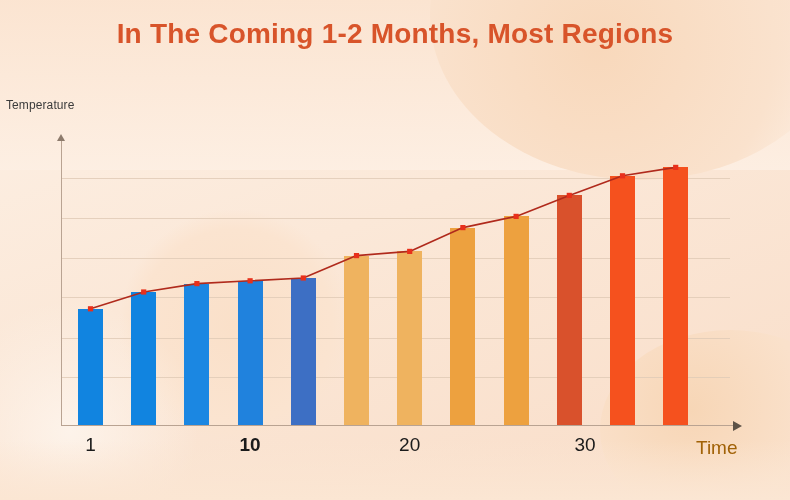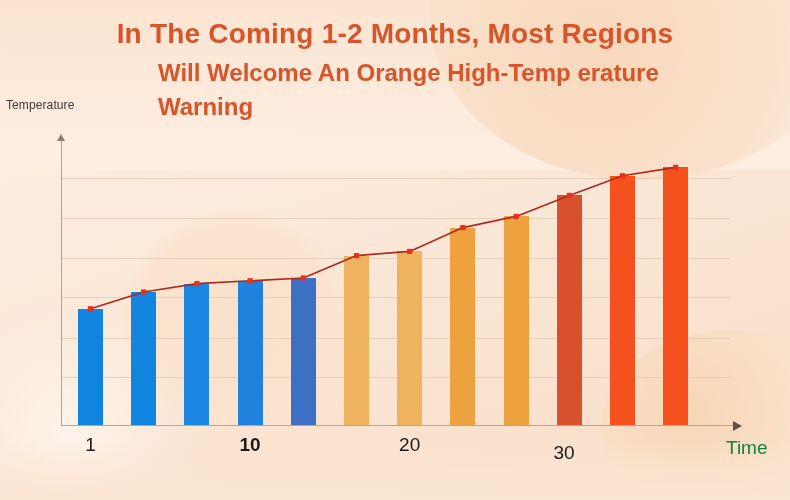--- a/index.html
+++ b/index.html
@@ -40,21 +40,21 @@
     font-size:24px;font-weight:bold;color:#d8542a;line-height:34px;
     text-align:left;
   }
 
   
   .axis-label-y{
     position:absolute;left:6px;top:98px;font-size:12px;color:#3b3b3b;
     letter-spacing:.1px;white-space:nowrap;
   }
   .axis-label-x{
-    position:absolute;left:726px;top:437px;font-size:19px;color:#15803d;
+    position:absolute;left:696px;top:437px;font-size:19px;color:#a16207;
   }
   .plot{position:absolute;left:0;top:0;width:790px;height:500px;}
   .gridline{position:absolute;left:62px;width:668px;height:1px;background:#e0cbb7;opacity:.85;}
   .axis-y{position:absolute;left:61px;top:140px;width:1px;height:286px;background:#b9a392;}
   .axis-x{position:absolute;left:61px;top:425px;width:676px;height:1px;background:#b9a392;}
   .arrow-up{position:absolute;left:57px;top:134px;width:0;height:0;
     border-left:4px solid transparent;border-right:4px solid transparent;
     border-bottom:7px solid #8d7b6c;}
   .arrow-right{position:absolute;left:733px;top:421px;width:0;height:0;
     border-top:5px solid transparent;border-bottom:5px solid transparent;
@@ -73,21 +73,20 @@
   <div class="bg-wash-top"></div>
   <div class="bg-blob blob-a"></div>
   <div class="bg-blob blob-b"></div>
   <div class="bg-blob blob-c"></div>
   <div class="bg-blob blob-d"></div>
   <div class="bg-bottom"></div>
 
   <div class="title-wrap">
     <div class="title-line1">In The Coming 1-2 Months, Most Regions</div>
   </div>
-  <div class="title-line2">Will Welcome An Orange High-Temp erature Warning</div>
 
   <div class="axis-label-y">Temperature</div>
 
   <div class="plot">
     <div id="gridlines">
         <div class="gridline" style="top: 178px;"></div>
         <div class="gridline" style="top: 218px;"></div>
         <div class="gridline" style="top: 258px;"></div>
         <div class="gridline" style="top: 297px;"></div>
         <div class="gridline" style="top: 338px;"></div>
@@ -125,18 +124,18 @@
           <rect x="513.5" y="213.8" width="5.2" height="5.2" fill="#e8301b"></rect>
           <rect x="566.7" y="192.8" width="5.2" height="5.2" fill="#e8301b"></rect>
           <rect x="619.9" y="173.2" width="5.2" height="5.2" fill="#e8301b"></rect>
           <rect x="673.1" y="164.8" width="5.2" height="5.2" fill="#e8301b"></rect>
         </g>
     </svg>
     <div id="xticks">
         <div class="tick-label" style="left: 90.5px;">1</div>
         <div class="tick-label" style="left: 250.1px; font-weight: bold;">10</div>
         <div class="tick-label" style="left: 409.7px; text-align: center;">20</div>
-        <div class="tick-label" style="left: 564px; margin-top: 8px;">30</div>
+        <div class="tick-label" style="left: 585px;">30</div>
       </div>
   </div>
 
   <div class="axis-label-x">Time</div>
 </div>
 
 </body></html>

